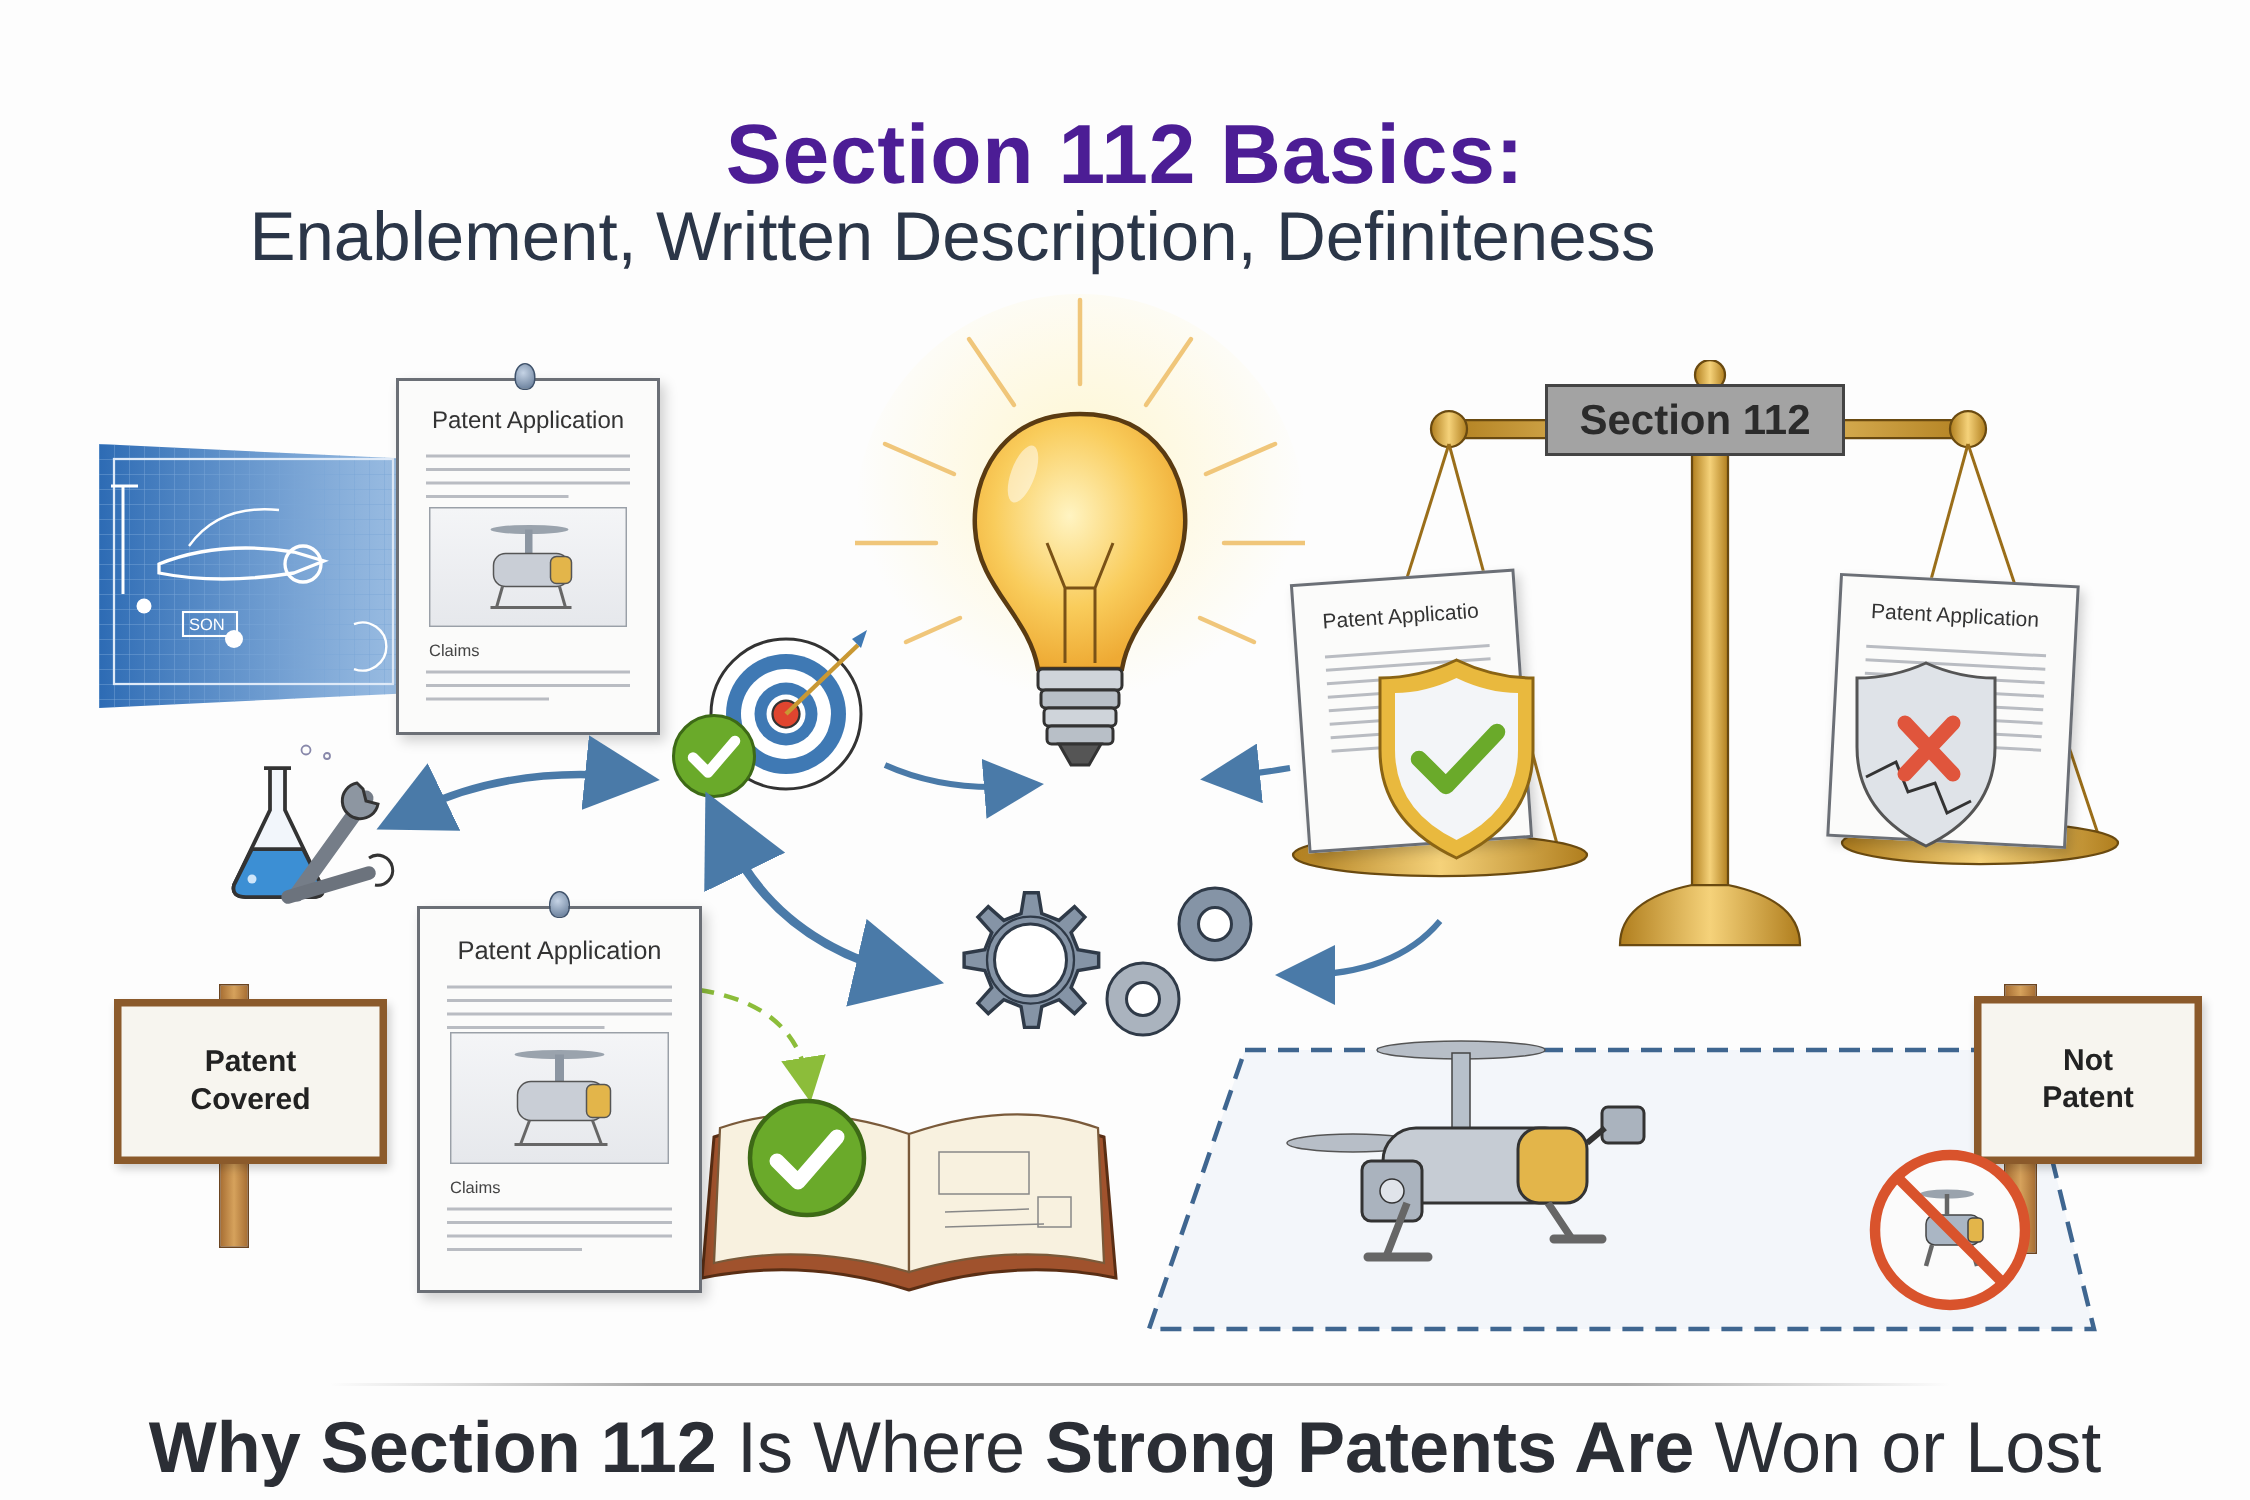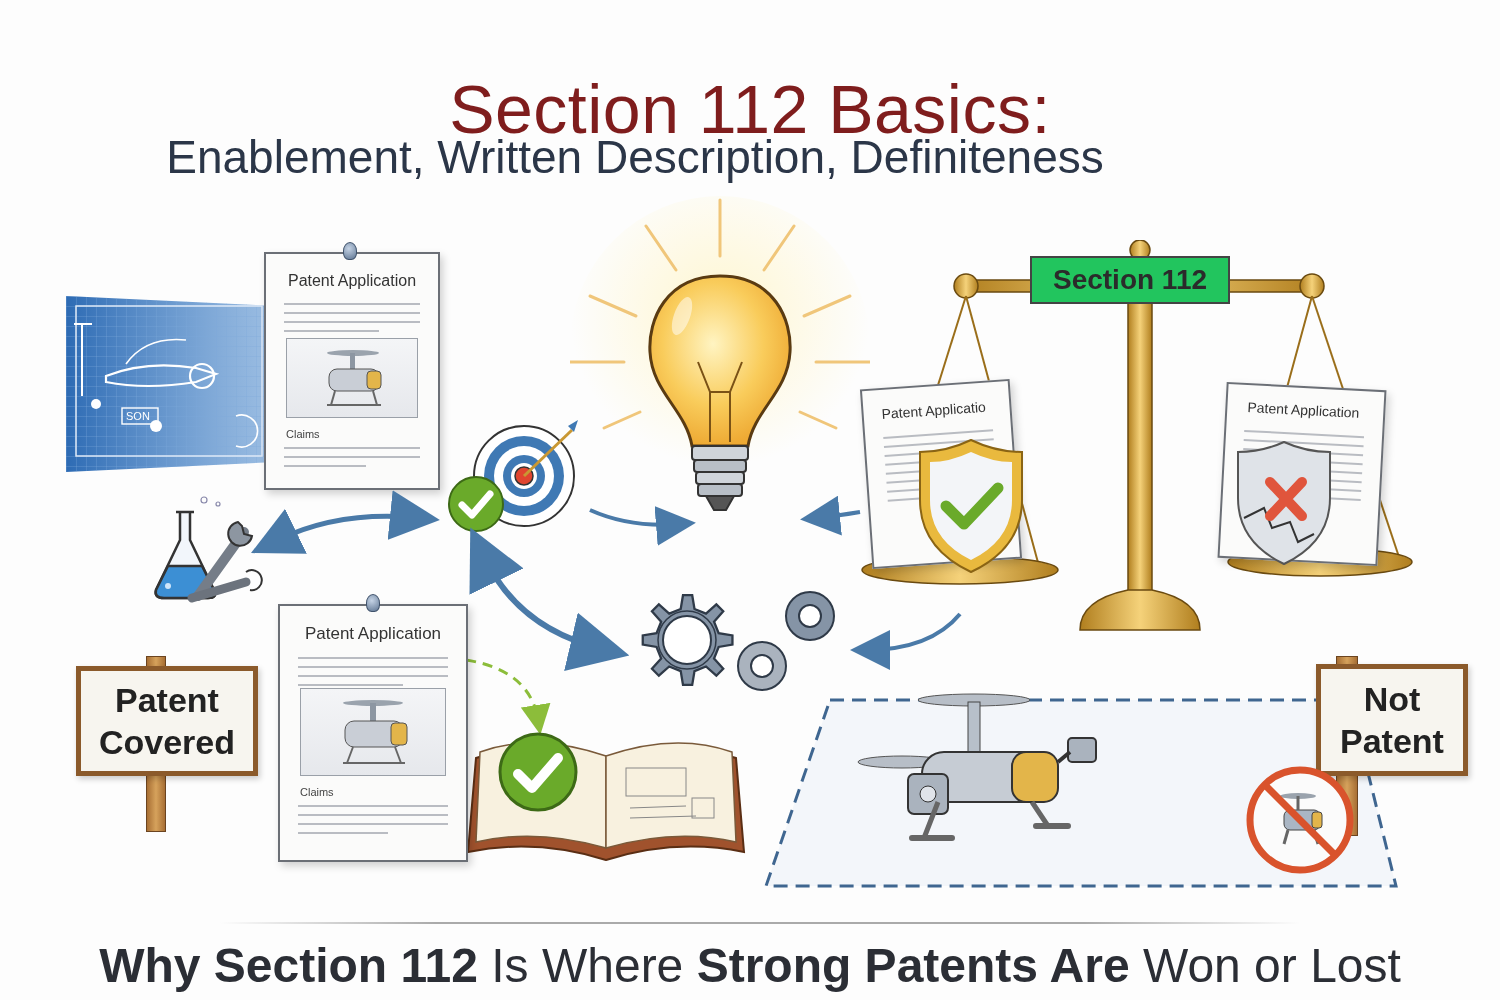--- a/index.html
+++ b/index.html
@@ -1,38 +1,38 @@
 <!DOCTYPE html>
 <html><head>
 <meta charset="utf-8">
 <style>
   * { box-sizing: border-box; margin: 0; padding: 0; }
   html, body { width: 1500px; height: 1000px; background: #fdfdfd; overflow: hidden; }
   body { position: relative; font-family: "Liberation Sans", sans-serif; color: #2b3648; }
   .abs { position: absolute; }
 
-  .title { left: 0; top: 70px; width: 1500px; text-align: center; font-size: 68px; font-weight: normal; color: #7f1d1d; letter-spacing: 0.5px; }
+  .title { left: 0; top: 70px; width: 1500px; text-align: center; font-size: 56px; font-weight: bold; color: #4c1d95; letter-spacing: 0.5px; }
   .subtitle { left: 0; top: 130px; width: 1270px; text-align: center; font-size: 46px; color: #2b3648; }
 
   .doc { background: #fbfbfa; border: 2px solid #6b6f76; box-shadow: 3px 4px 8px rgba(0,0,0,0.18); }
   .doc .doc-title { position: absolute; left: 0; width: 100%; text-align: center; font-size: 16px; color: #333; }
   .doc .lines { position: absolute; left: 18px; right: 18px; }
   .doc .lines div { height: 2px; background: #b9bcc2; margin: 7px 0; }
   .doc .figure { position: absolute; left: 20px; right: 20px; border: 1px solid #9aa0a8; background: linear-gradient(#f4f5f7, #e6e8ec); }
   .doc .claims { position: absolute; left: 20px; font-size: 11px; font-weight: normal; color: #444; }
   .pin { width: 14px; height: 18px; border-radius: 50% 50% 40% 40%; background: radial-gradient(circle at 40% 35%, #c5d3e5, #5e7592); border: 1px solid #3f526b; }
 
-  .sign { background: #f7f5ef; border: 5px solid #8b5a2b; box-shadow: 2px 3px 6px rgba(0,0,0,0.2); display: flex; flex-direction: column; align-items: center; justify-content: center; font-weight: bold; color: #222; font-size: 34px; line-height: 1.25; text-align: center; }
+  .sign { background: #f7f5ef; border: 5px solid #8b5a2b; box-shadow: 2px 3px 6px rgba(0,0,0,0.2); display: flex; flex-direction: column; align-items: center; justify-content: center; font-weight: bold; color: #222; font-size: 20px; line-height: 1.25; text-align: center; }
   .post { background: linear-gradient(90deg, #a86f34, #d6a25c, #a86f34); border: 1px solid #6b4420; }
 
   .footer-rule { left: 220px; top: 922px; width: 1080px; height: 2px; background: linear-gradient(90deg, rgba(160,160,160,0), #aaa 20%, #aaa 80%, rgba(160,160,160,0)); }
   .footer { left: 0; top: 938px; width: 1500px; text-align: center; font-size: 48px; color: #2b2e35; }
   .footer b { font-weight: bold; }
 
-  .scale-label { background: #22c55e; border: 2px solid #444; font-size: 28px; font-weight: bold; color: #2b2b2b; display: flex; align-items: center; justify-content: center; }
+  .scale-label { background: #a3a3a3; border: 2px solid #444; font-size: 28px; font-weight: bold; color: #2b2b2b; display: flex; align-items: center; justify-content: center; }
   .tray-doc-title { font-size: 14px; color: #333; position: absolute; }
 </style>
 </head>
 <body>
 
 <div class="abs title">Section 112 Basics:</div>
 <div class="abs subtitle">Enablement, Written Description, Definiteness</div>
 
 <div class="abs" style="left:66px; top:296px; width:210px; height:176px;">
   <svg width="210" height="176" viewBox="0 0 210 176">

